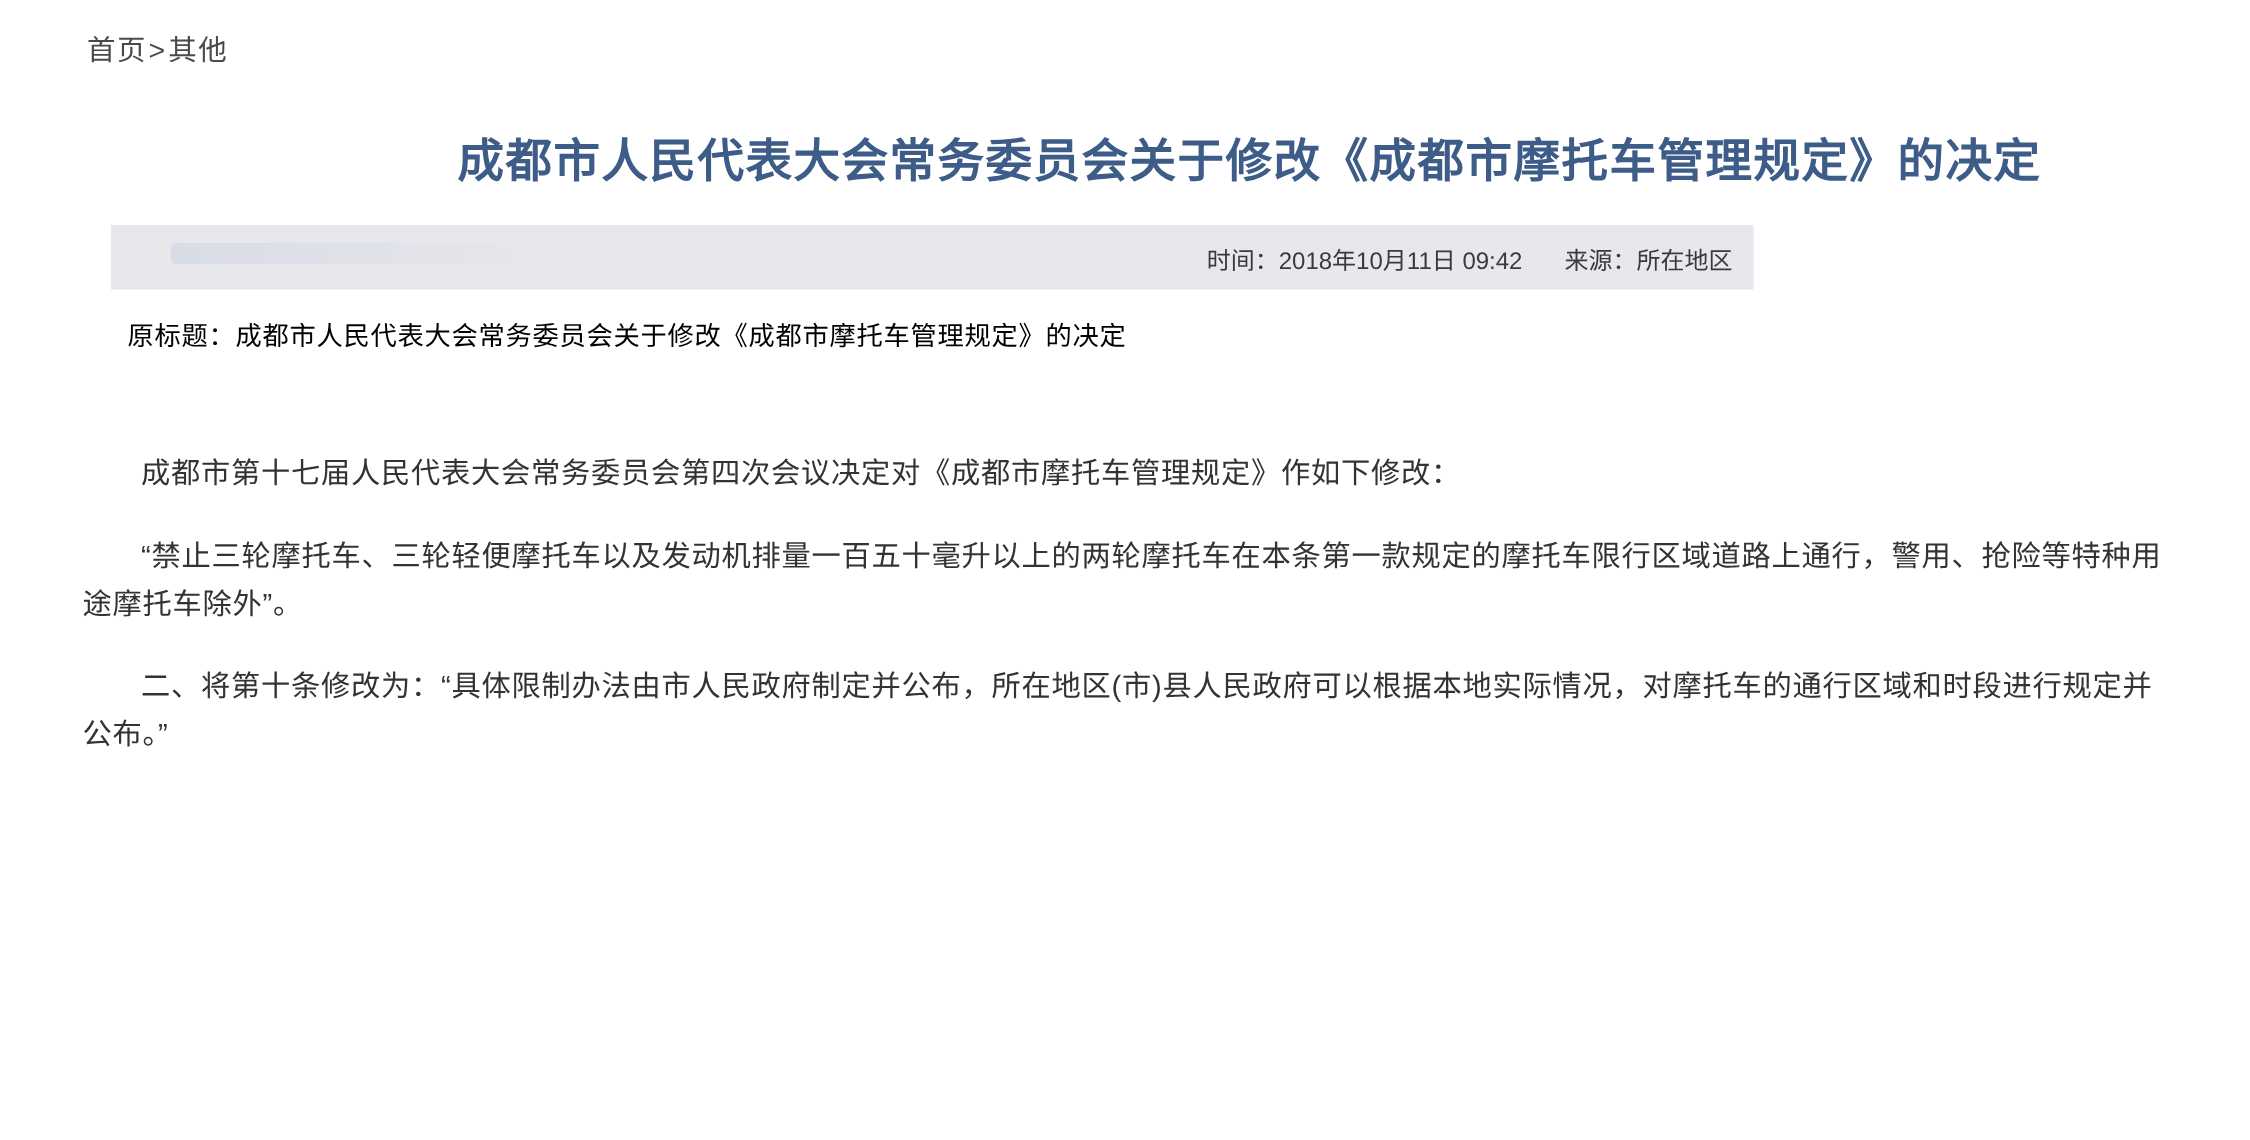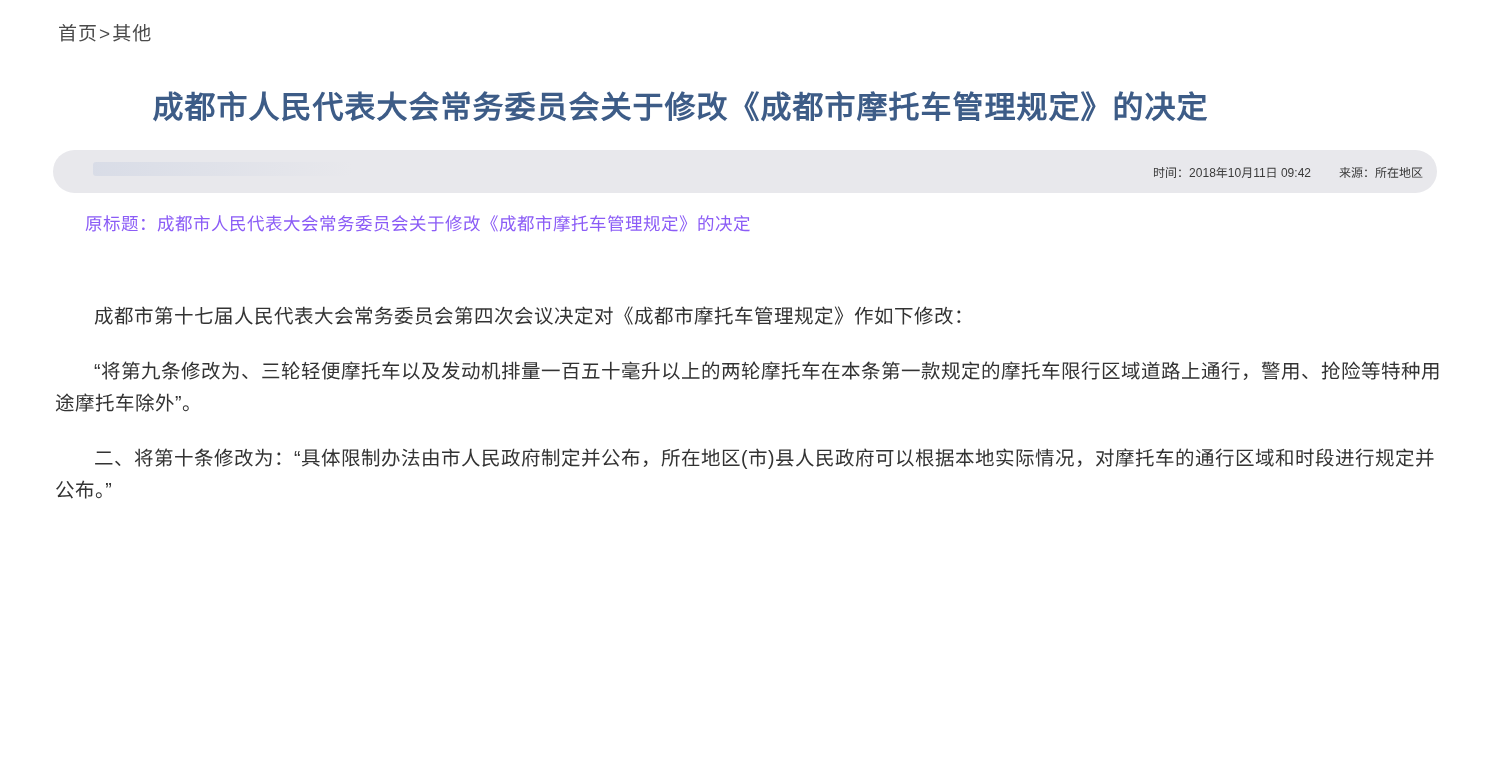--- a/index.html
+++ b/index.html
@@ -1,15 +1,15 @@
 <!DOCTYPE html>
 <html lang="zh-CN"><head>
 <meta charset="utf-8">
 <style>
-  * { margin: 0; padding: 0; box-sizing: border-box; border-radius: 25px; }
+  * { margin: 0; padding: 0; box-sizing: border-box; }
   html, body {
     width: 1500px;
     height: 760px;
     background: #ffffff;
     font-family: "Liberation Sans", "DejaVu Sans", sans-serif;
     overflow: hidden;
   }
   .page {
     width: 1500px;
     height: 760px;
@@ -31,36 +31,36 @@
     cursor: pointer;
   }
   .breadcrumb .sep { color: #4a4a4a; padding: 0 1px; }
 
   
   .article-title {
     position: absolute;
     left: 0;
     top: 82px;
     width: 1361px;
-    text-align: center;
+    text-align: right;
     font-size: 31px;
     font-weight: bold;
     color: #3d5c87;
     letter-spacing: 1px;
   }
 
   
   .meta-bar {
     position: absolute;
-    left: 53px;
+    left: 74px;
     top: 150px;
-    width: 1384px;
+    width: 1095px;
     height: 43px;
     background: #e8e8ec;
-    font-size: 12px;
+    font-size: 16px;
     color: #3a3a3a;
     display: flex;
     align-items: center;
     justify-content: flex-end;
     padding-right: 14px;
   }
   .meta-bar .smudge {
     position: absolute;
     left: 40px;
     top: 12px;
@@ -71,21 +71,21 @@
   }
   .meta-item { white-space: nowrap; }
   .meta-gap { display: inline-block; width: 28px; }
 
   
   .original-title {
     position: absolute;
     left: 85px;
     top: 210px;
     font-size: 17.5px;
-    color: #8b5cf6;
+    color: #000000;
     letter-spacing: 0.5px;
   }
 
   
   .article-body {
     position: absolute;
     left: 55px;
     top: 300px;
     width: 1390px;
     font-size: 19.5px;
@@ -114,17 +114,17 @@
     <span class="smudge"></span>
     <span class="meta-item">时间：2018年10月11日 09:42</span>
     <span class="meta-gap"></span>
     <span class="meta-item">来源：所在地区</span>
   </div>
 
   <div class="original-title">原标题：成都市人民代表大会常务委员会关于修改《成都市摩托车管理规定》的决定</div>
 
   <div class="article-body">
     <p><span>成都市第十七届人民代表大会常务委员会第四次会议决定对</span><span class="book-title">《成都市摩托车管理规定》</span><span>作如下修改：</span></p>
-    <p>“将第九条修改为、三轮轻便摩托车以及发动机排量一百五十毫升以上的两轮摩托车在本条第一款规定的摩托车限行区域道路上通行，警用、抢险等特种用途摩托车除外”。</p>
+    <p>“禁止三轮摩托车、三轮轻便摩托车以及发动机排量一百五十毫升以上的两轮摩托车在本条第一款规定的摩托车限行区域道路上通行，警用、抢险等特种用途摩托车除外”。</p>
     <p>二、将第十条修改为：“具体限制办法由市人民政府制定并公布，所在地区(市)县人民政府可以根据本地实际情况，对摩托车的通行区域和时段进行规定并公布。”</p>
   </div>
 
 </div>
 
 </body></html>

